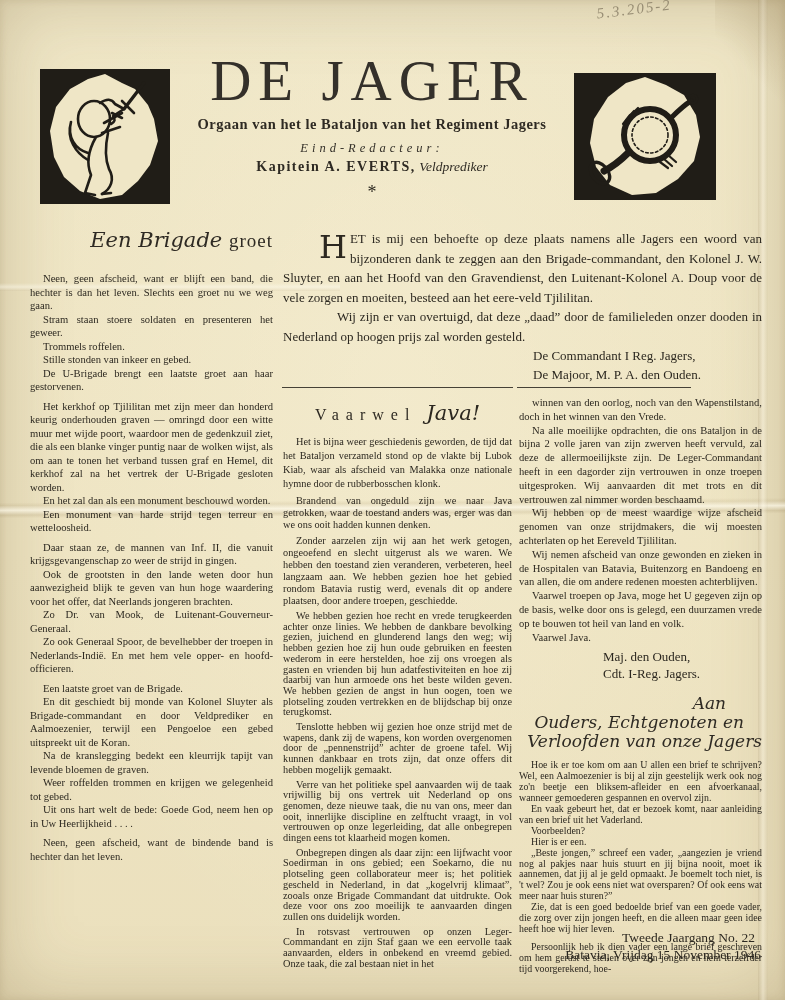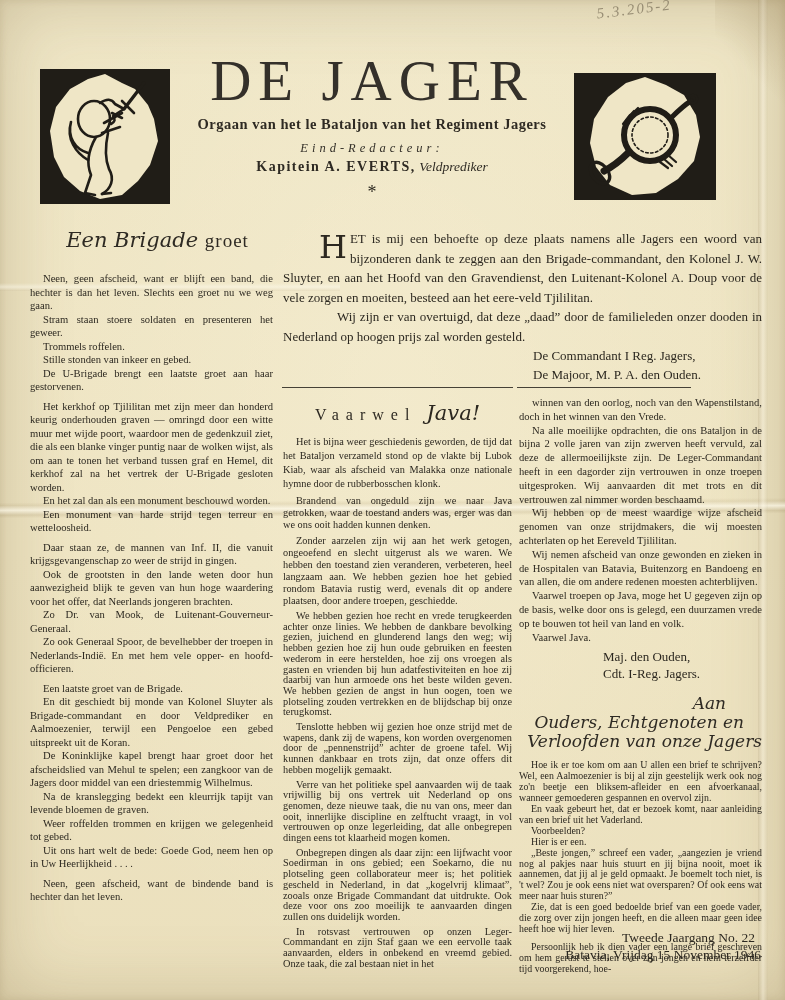--- a/index.html
+++ b/index.html
@@ -42,21 +42,21 @@
   .mast-star { margin-top:7px; font-size:18px; }
 
   
   .btxt { font-size:10.6px; line-height:13.5px; text-align:justify; }
   .btxt p { margin:0; text-indent:13px; }
   p.gap { margin-top:6px; }
 
   
   .col-left { position:absolute; left:30px; top:228px; width:243px; }
   .script-h { font-family:"DejaVu Serif", serif; font-style:italic; color:#2e2a23; }
-  .lh-line1 { font-size:21px; text-align:center; padding-left:12px; }
+  .lh-line1 { font-size:21px; text-align:right; padding-left:12px; }
   .lh-line1 .roman { font-family:"Liberation Serif", serif; font-style:normal; font-size:19px; letter-spacing:1px; }
   .lh-line2 { font-size:21px; text-align:center; padding-left:78px; margin-top:14px; }
   .col-left .btxt { margin-top:20px; }
 
   
   .thanks { position:absolute; left:283px; top:229px; width:479px; font-size:13px; line-height:19.5px;
     text-align:justify; color:#2c2820; }
   .thanks p { margin:0; }
   .dc-spacer { float:left; width:36px; height:38px; }
   .dropcap { float:left; font-size:32px; line-height:36px; padding-right:3px; font-family:"DejaVu Serif", serif; }
@@ -164,21 +164,20 @@
       <p>De U-Brigade brengt een laatste groet aan haar gestorvenen.</p>
       <p class="gap">Het kerkhof op Tjililitan met zijn meer dan honderd keurig onderhouden graven — omringd door een witte muur met wijde poort, waardoor men de gedenkzuil ziet, die als een blanke vinger puntig naar de wolken wijst, als om aan te tonen het verband tussen graf en Hemel, dit kerkhof zal na het vertrek der U-Brigade gesloten worden.</p>
       <p>En het zal dan als een monument beschouwd worden.</p>
       <p>Een monument van harde strijd tegen terreur en wetteloosheid.</p>
       <p class="gap">Daar staan ze, de mannen van Inf. II, die vanuit krijgsgevangenschap zo weer de strijd in gingen.</p>
       <p>Ook de grootsten in den lande weten door hun aanwezigheid blijk te geven van hun hoge waardering voor het offer, dat Neerlands jongeren brachten.</p>
       <p>Zo Dr. van Mook, de Luitenant-Gouverneur-Generaal.</p>
       <p>Zo ook Generaal Spoor, de bevelhebber der troepen in Nederlands-Indië. En met hem vele opper- en hoofd-officieren.</p>
       <p class="gap">Een laatste groet van de Brigade.</p>
       <p>En dit geschiedt bij monde van Kolonel Sluyter als Brigade-commandant en door Veldprediker en Aalmoezenier, terwijl een Pengoeloe een gebed uitspreekt uit de Koran.</p>
-      <p>De Koninklijke kapel brengt haar groet door het afscheidslied van Mehul te spelen; een zangkoor van de Jagers door middel van een driestemmig Wilhelmus.</p>
       <p>Na de kranslegging bedekt een kleurrijk tapijt van levende bloemen de graven.</p>
       <p>Weer roffelden trommen en krijgen we gelegenheid tot gebed.</p>
       <p>Uit ons hart welt de bede: Goede God, neem hen op in Uw Heerlijkheid . . . .</p>
       <p class="gap">Neen, geen afscheid, want de bindende band is hechter dan het leven.</p>
 
     </div>
 
   </div>
 
   <div class="thanks">

